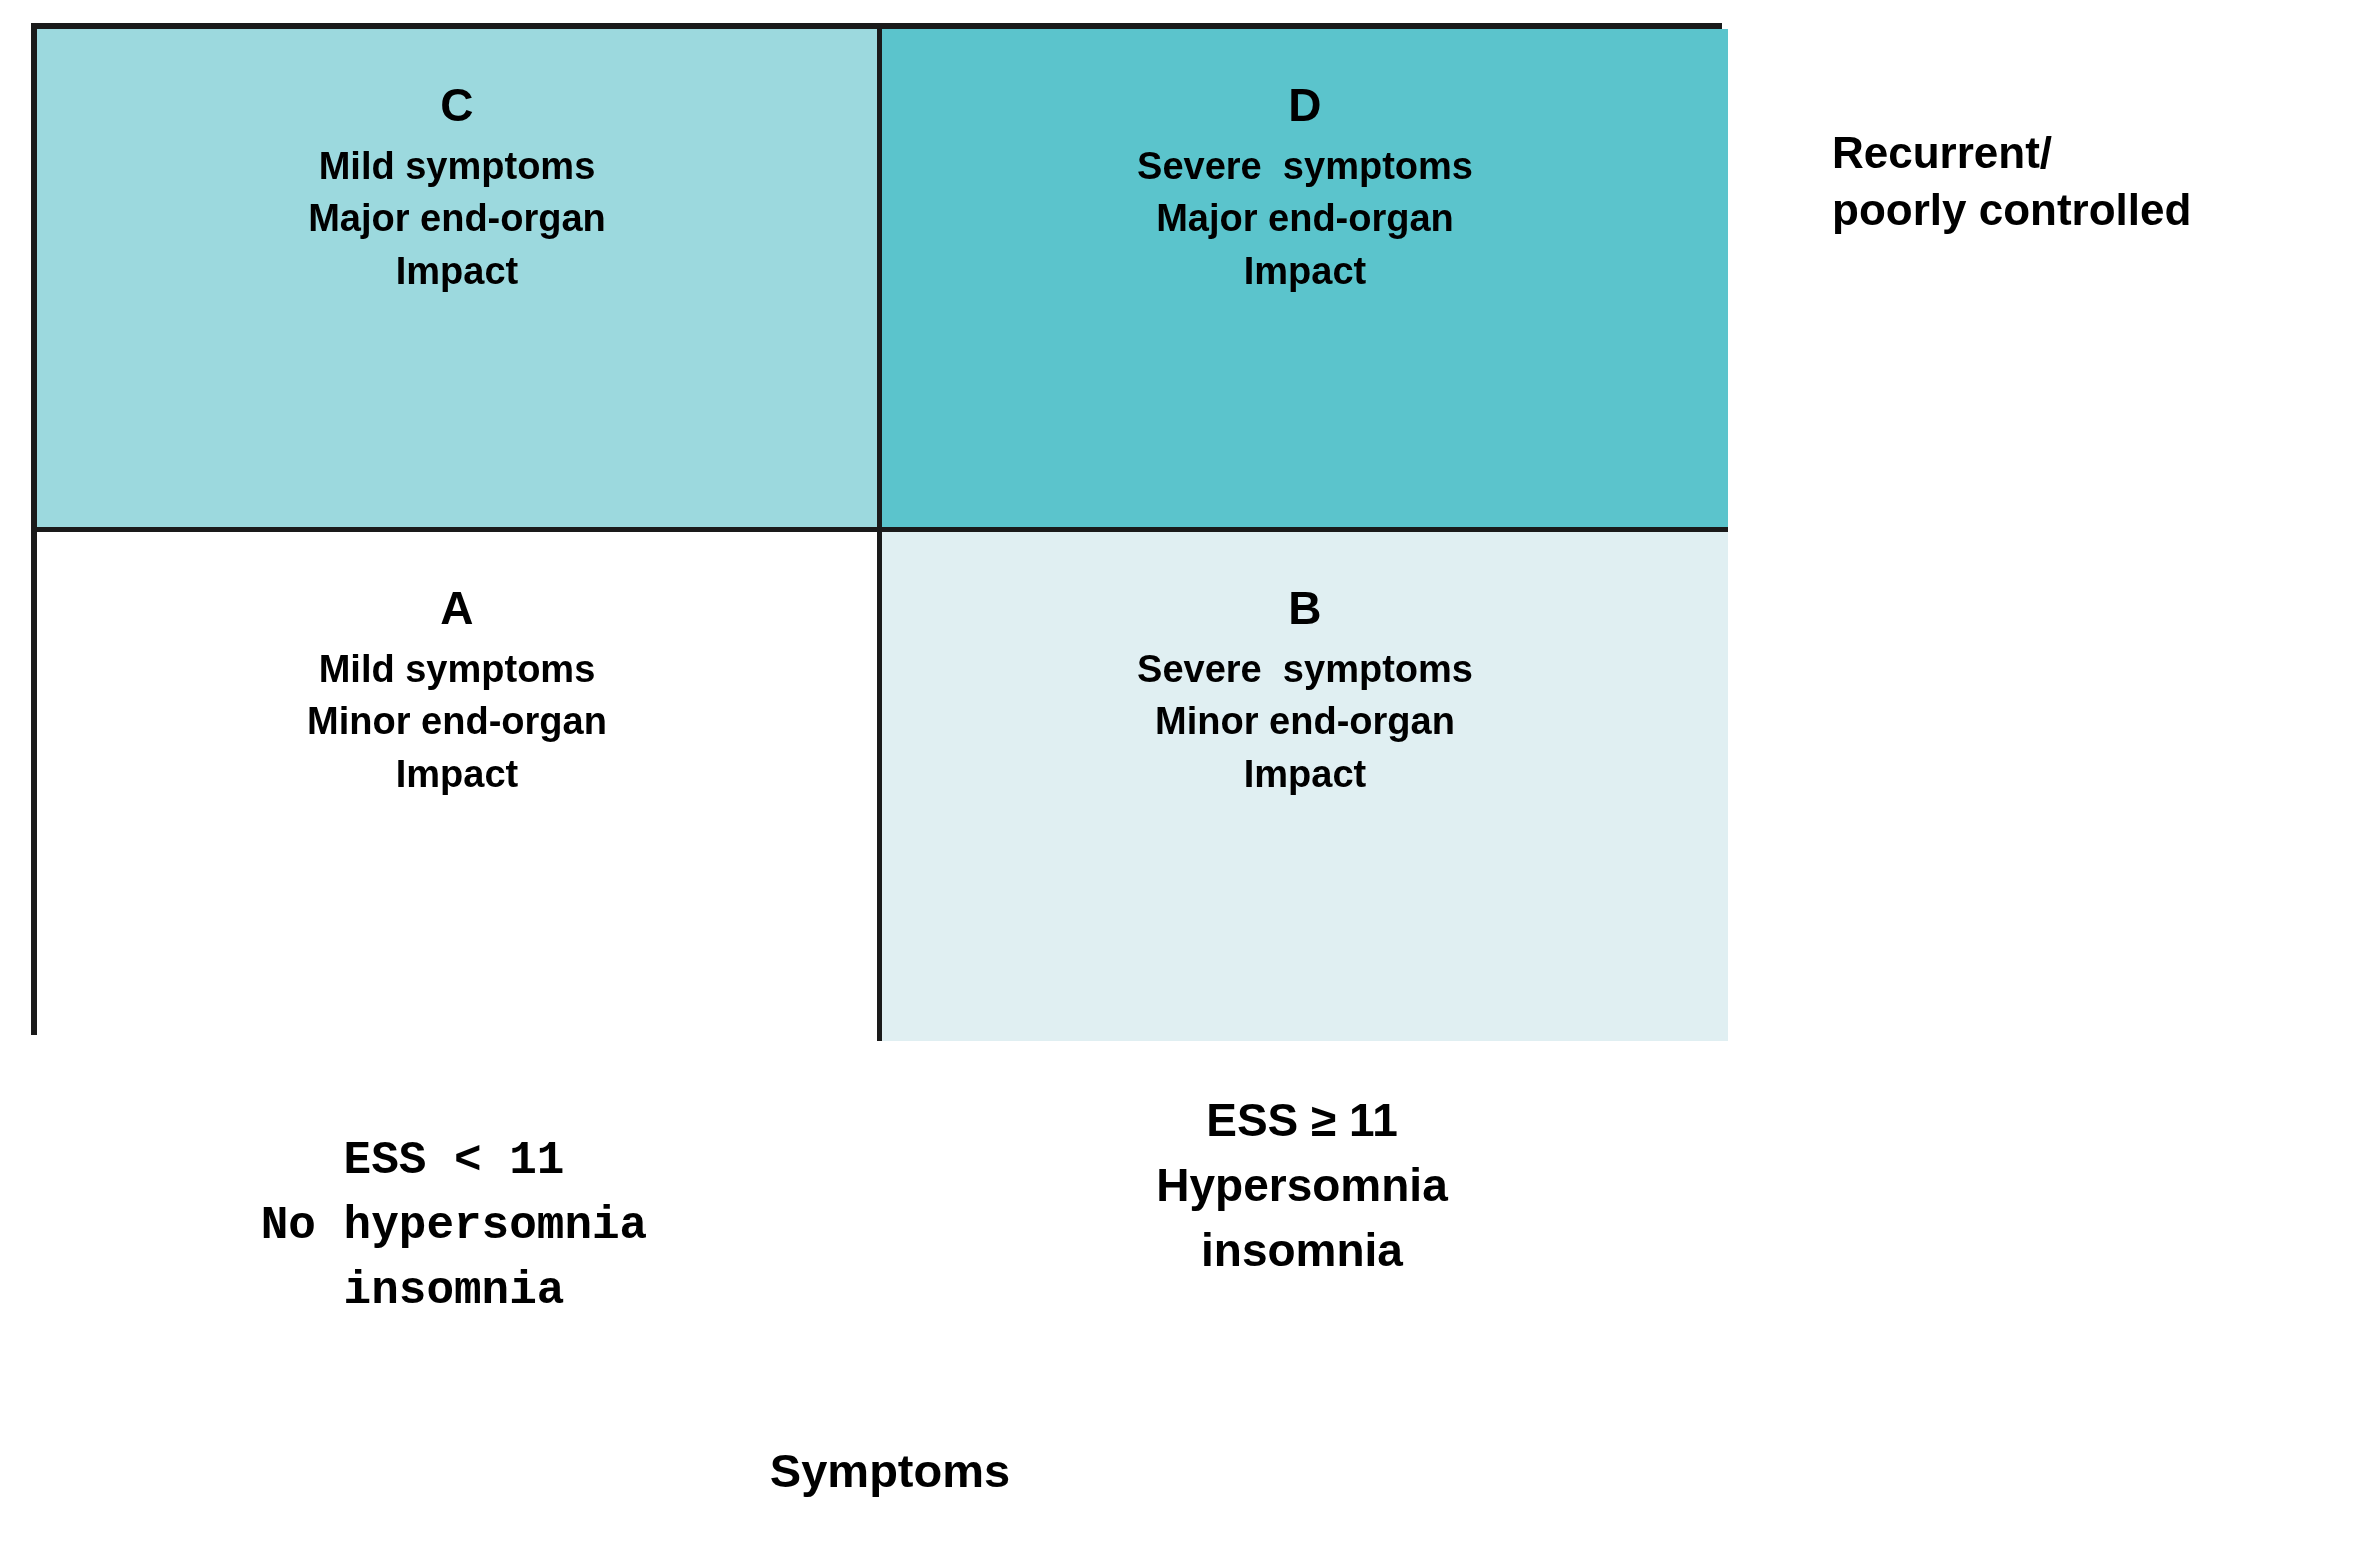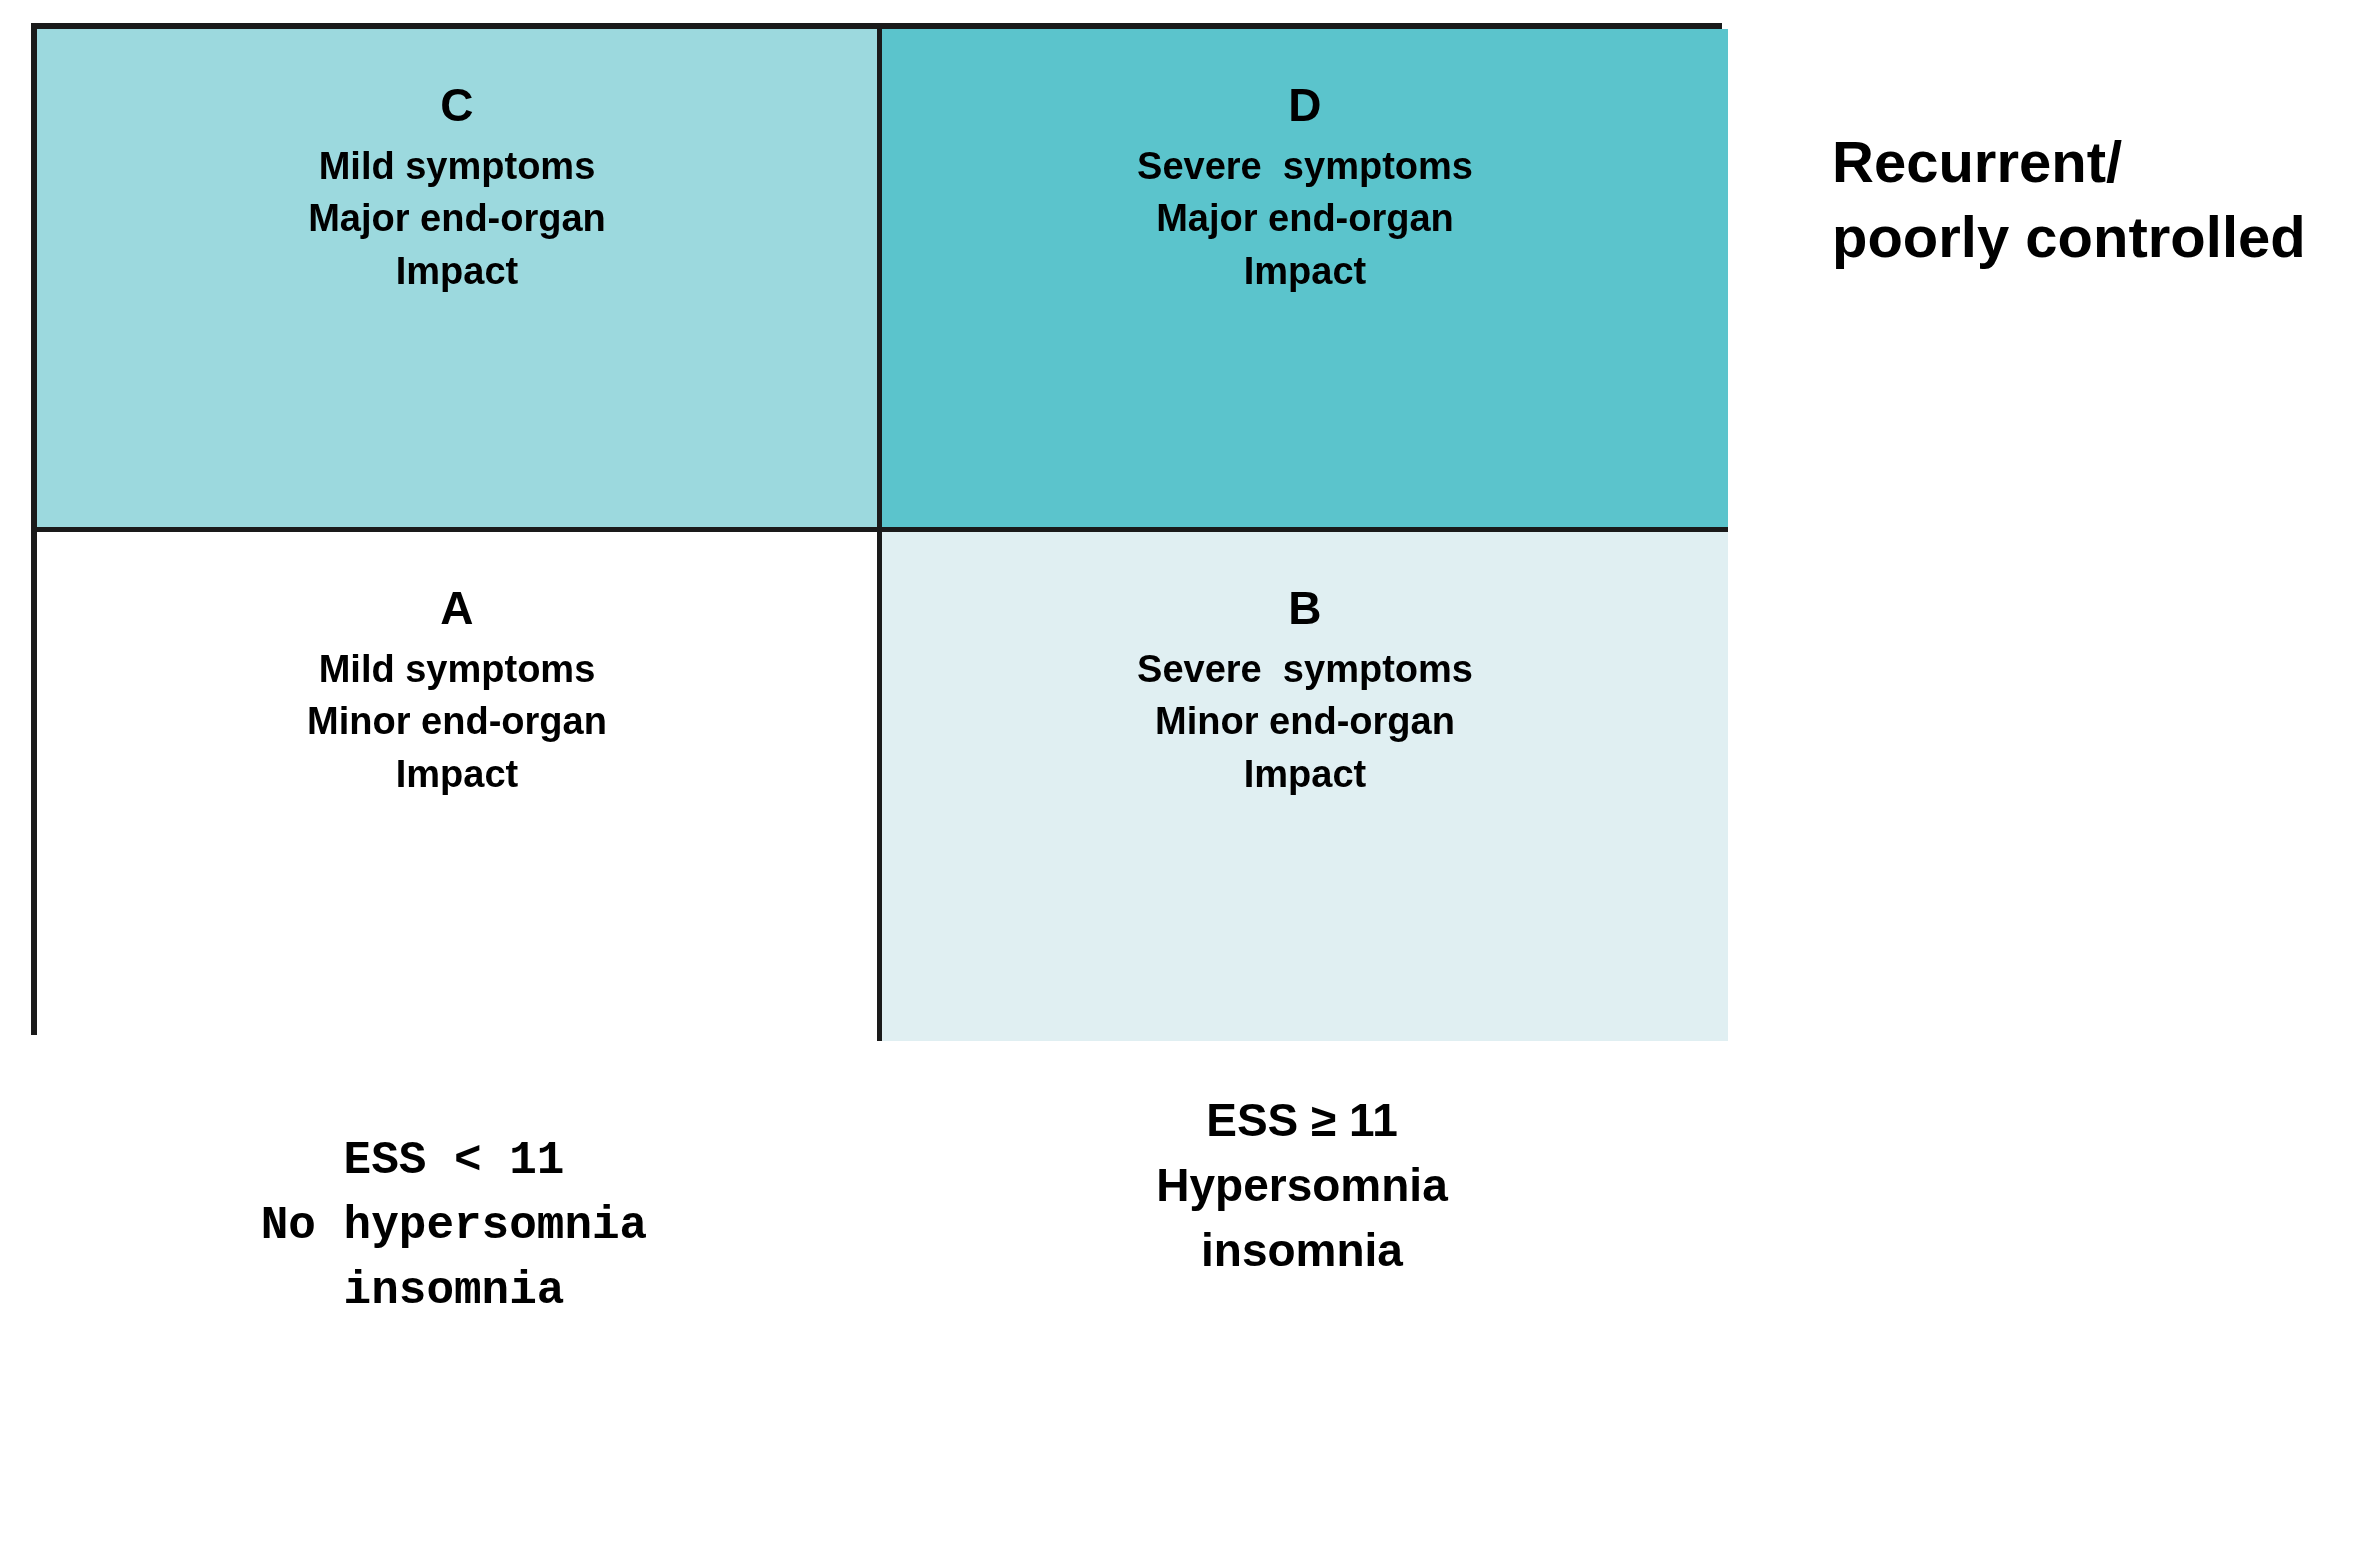--- a/index.html
+++ b/index.html
@@ -79,21 +79,21 @@
     white-space: pre;
   }
   .quad-body {
     margin-top: 9.4px;
   }
 
   
   .row-label {
     position: absolute;
     left: 1832px;
-    font-size: 58px;
+    font-size: 44px;
     font-weight: bold;
     line-height: 1.30;
     text-align: left;
     white-space: pre-line;
   }
   #row-label-top { top: 124px; }
   #row-label-bottom { top: 703px; }
 
   
   .col-label {
@@ -168,15 +168,16 @@
   <div class="row-label" id="row-label-top">Recurrent/
 poorly controlled</div>
 
   <div class="col-label" id="col-label-left">ESS &lt; 11
 No hypersomnia
 insomnia</div>
   <div class="col-label" id="col-label-right">ESS ≥ 11
 Hypersomnia
 insomnia</div>
 
+  <div id="axis-title">Symptoms</div>
 
 </div>
 
 
 </body></html>

